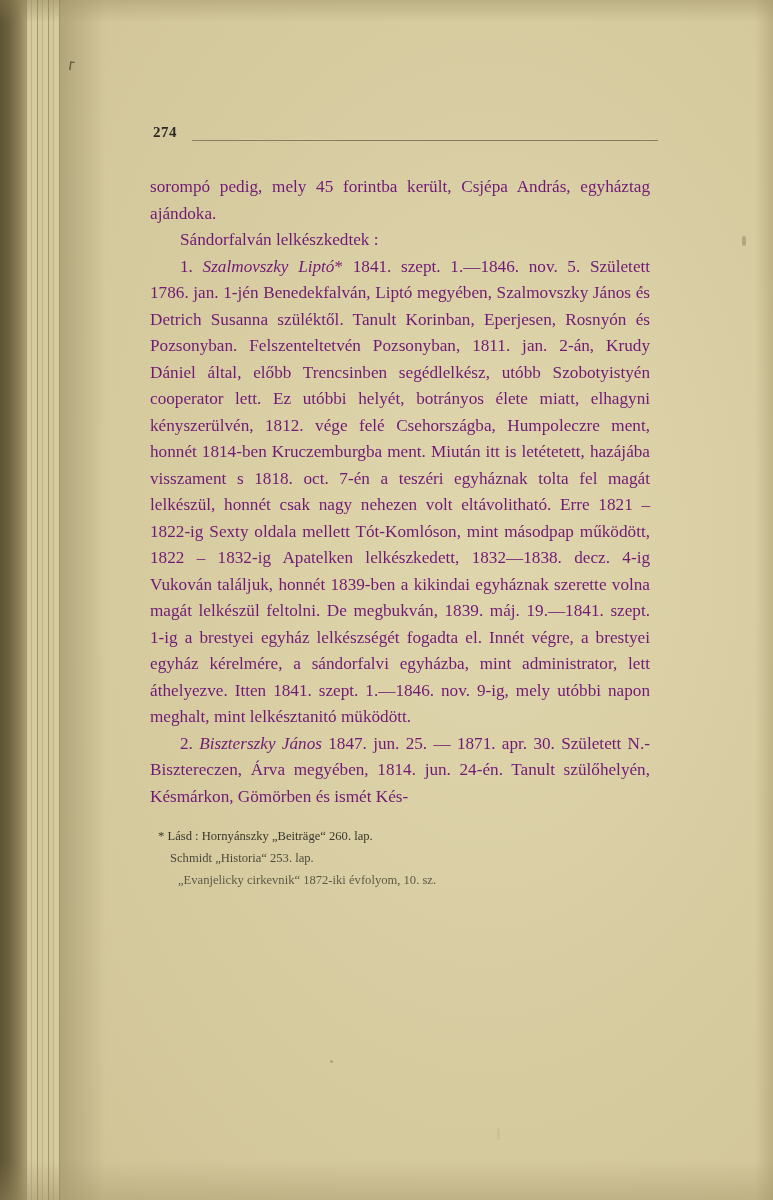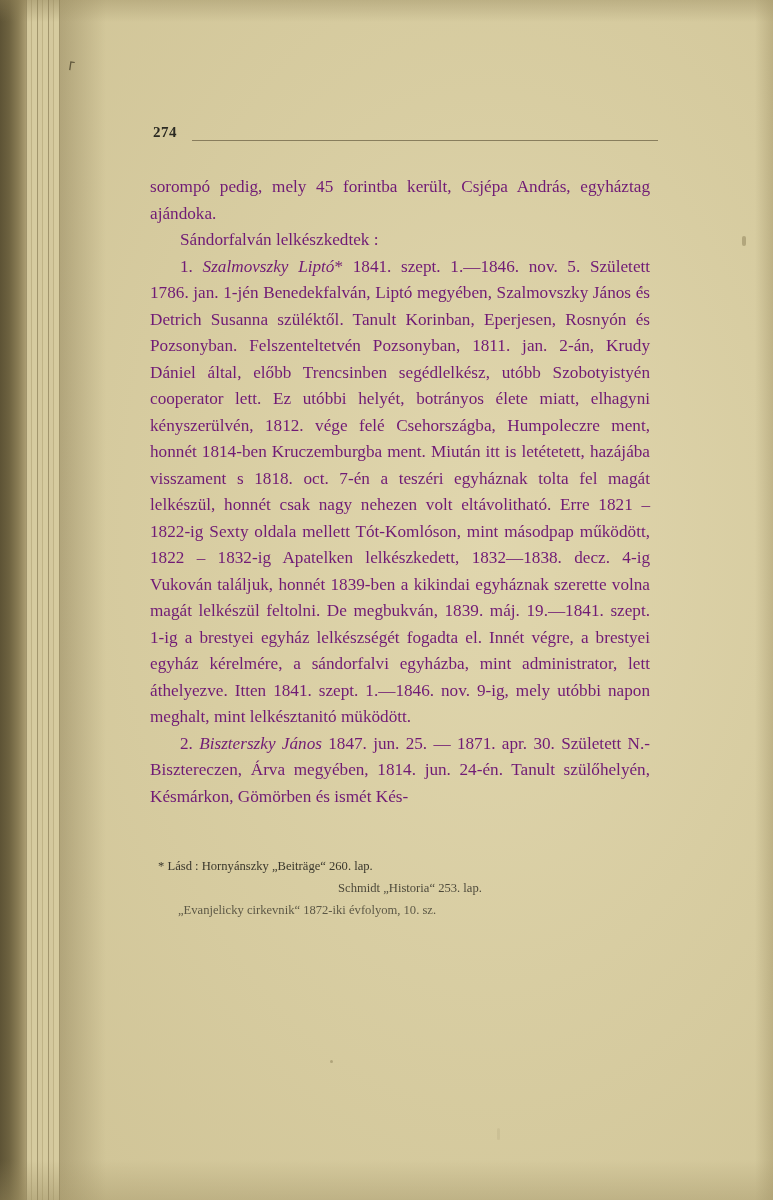--- a/index.html
+++ b/index.html
@@ -115,32 +115,32 @@
   .text-block p {
     margin: 0;
   }
   .indent {
     text-indent: 30px;
   }
   .it {
     font-style: italic;
   }
   .footnotes {
-    margin-top: 46px;
+    margin-top: 16px;
     color: #2e2c23;
   }
   .fn {
     font-size: 12.6px;
     line-height: 20px;
     color: #3a372c;
   }
   .fn1 { text-indent: 8px; }
   .fn2 { text-indent: 20px; margin-top: 2px; }
   .fn3 { text-indent: 28px; margin-top: 2px; }
-  .fade-a { opacity: 0.88; text-align: center; }
+  .fade-a { opacity: 0.88; }
   .fade-b { opacity: 0.78; }
   .tick-mark {
     position: absolute;
     left: 68px;
     top: 55px;
     width: 10px;
     height: 22px;
     color: #4a422b;
     font-size: 20px;
     transform: rotate(8deg);

